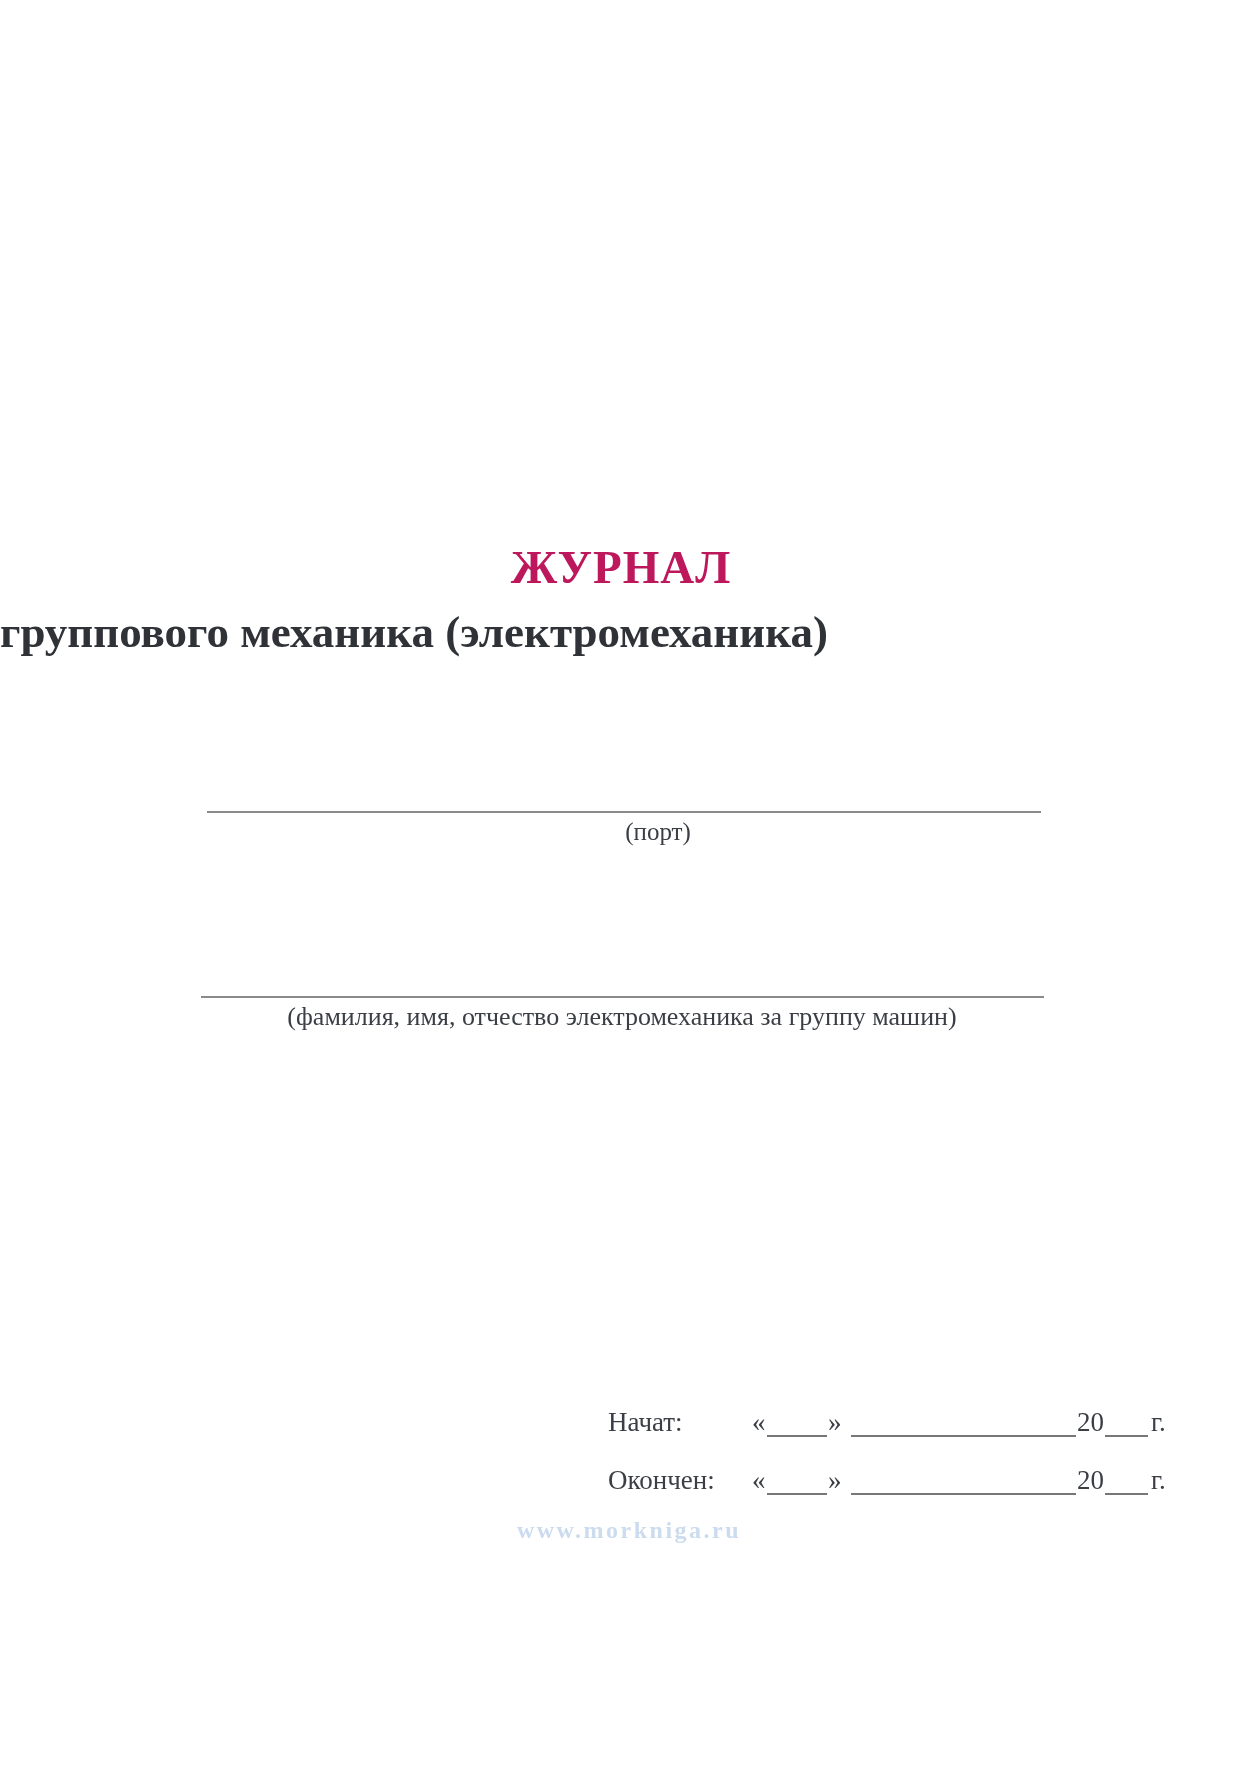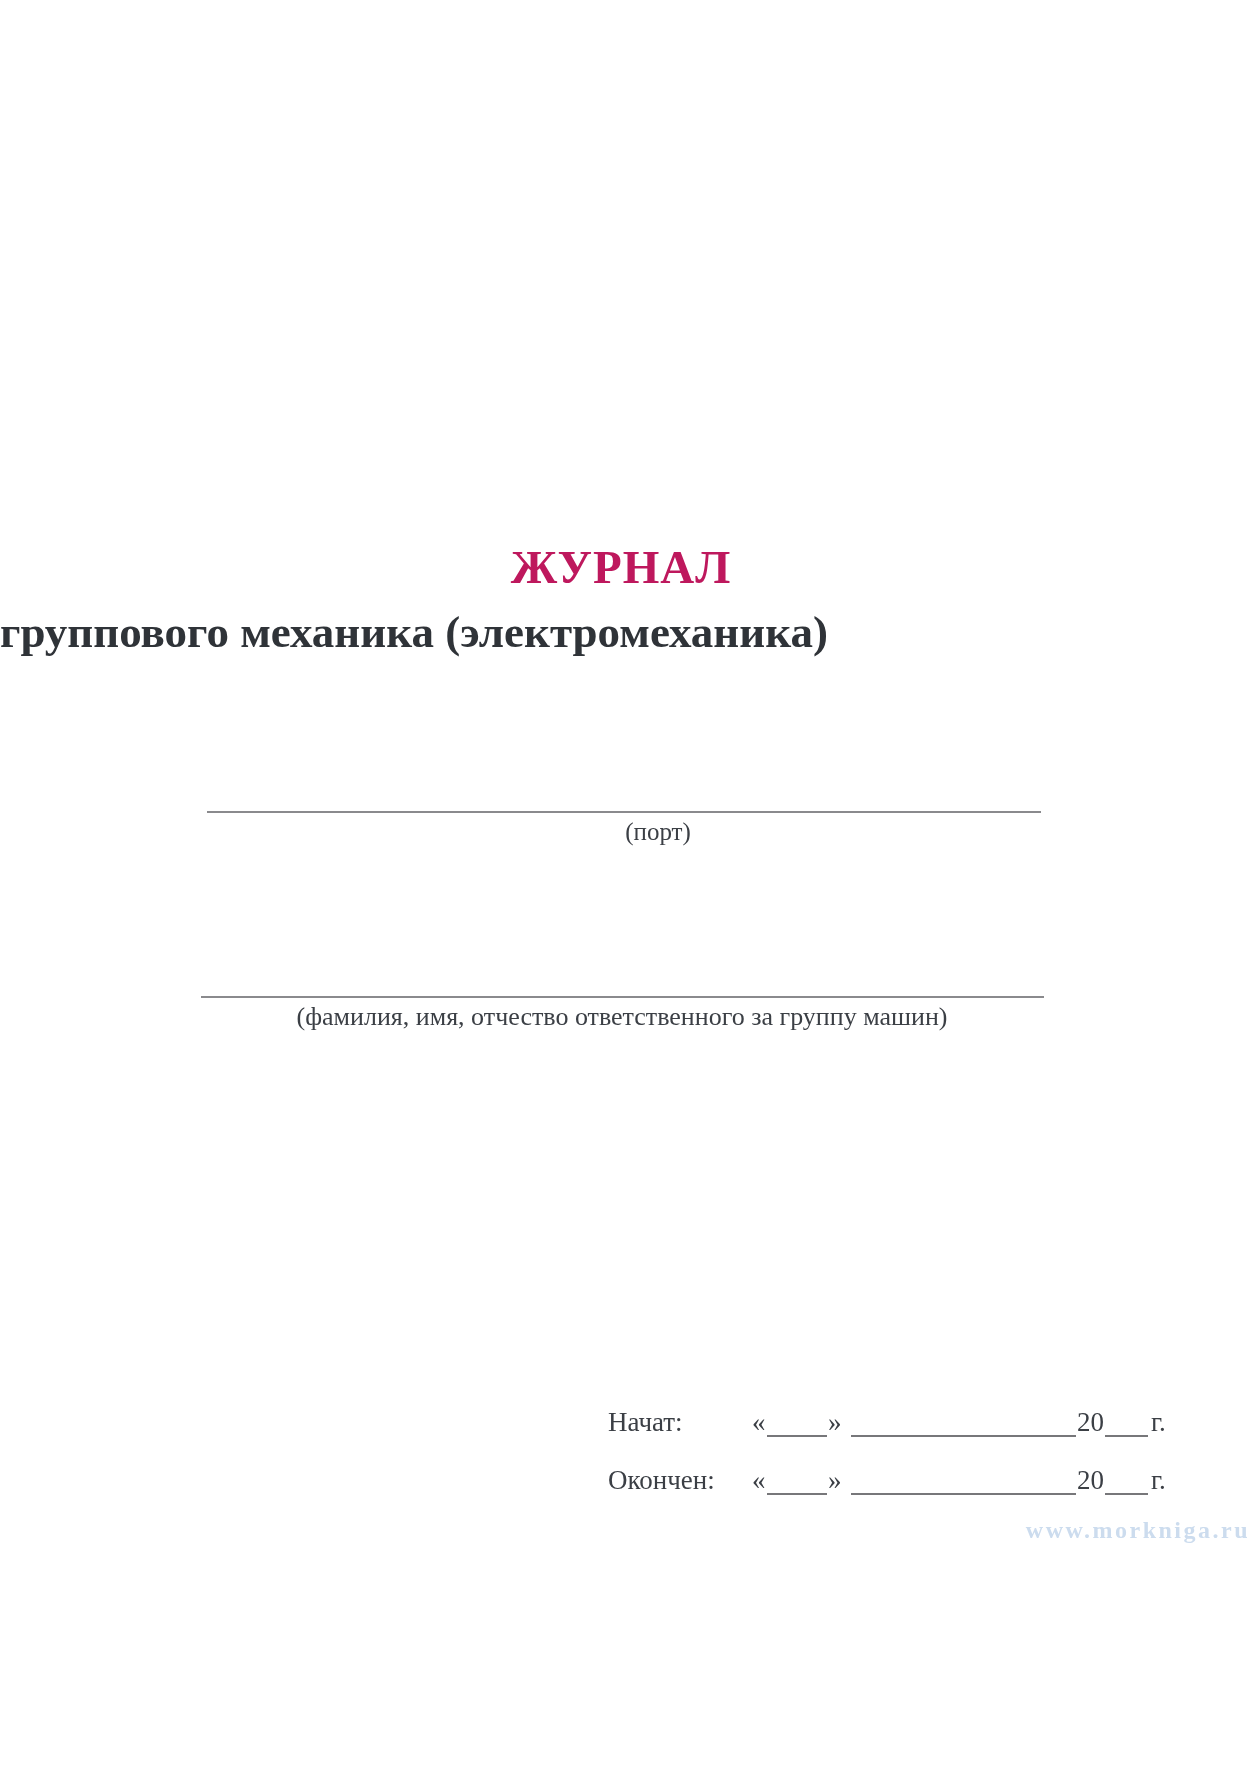--- a/index.html
+++ b/index.html
@@ -97,21 +97,21 @@
   .date-blank.day-blank   { left: 767px; width: 60px; }
   .date-blank.month-blank { left: 851px; width: 225px; }
   .date-blank.year-blank  { left: 1105px; width: 43px; }
   .date-row .year-prefix { position: absolute; left: 1077px; top: 3px; }
   .date-row .year-suffix { position: absolute; left: 1151px; top: 3px; }
   .watermark {
     position: absolute;
     top: 1517px;
     left: 8px;
     width: 1242px;
-    text-align: right;
+    text-align: center;
     font-size: 24px;
     font-weight: 700;
     letter-spacing: 2.5px;
     color: #ccdcee;
   }
 </style>
 </head>
 <body>
 
 <div class="page">
@@ -119,21 +119,21 @@
   <h1 class="doc-title">ЖУРНАЛ</h1>
 
   <h2 class="doc-subtitle">группового механика (электромеханика)</h2>
 
   <div class="rule-line port-line"></div>
 
   <div class="blank-caption port-caption">(порт)</div>
 
   <div class="rule-line responsible-line"></div>
 
-  <div class="blank-caption responsible-caption">(фамилия, имя, отчество ответственного за группу машин)</div>
+  <div class="blank-caption responsible-caption">(фамилия, имя, отчество электромеханика за группу машин)</div>
 
   <div class="date-row row-started">
     <span class="date-label">Начат:</span>
     <span class="quote-open">«</span>
     <span class="date-blank day-blank"></span>
     <span class="quote-close">»</span>
     <span class="date-blank month-blank"></span>
     <span class="year-prefix">20</span>
     <span class="date-blank year-blank"></span>
     <span class="year-suffix">г.</span>

